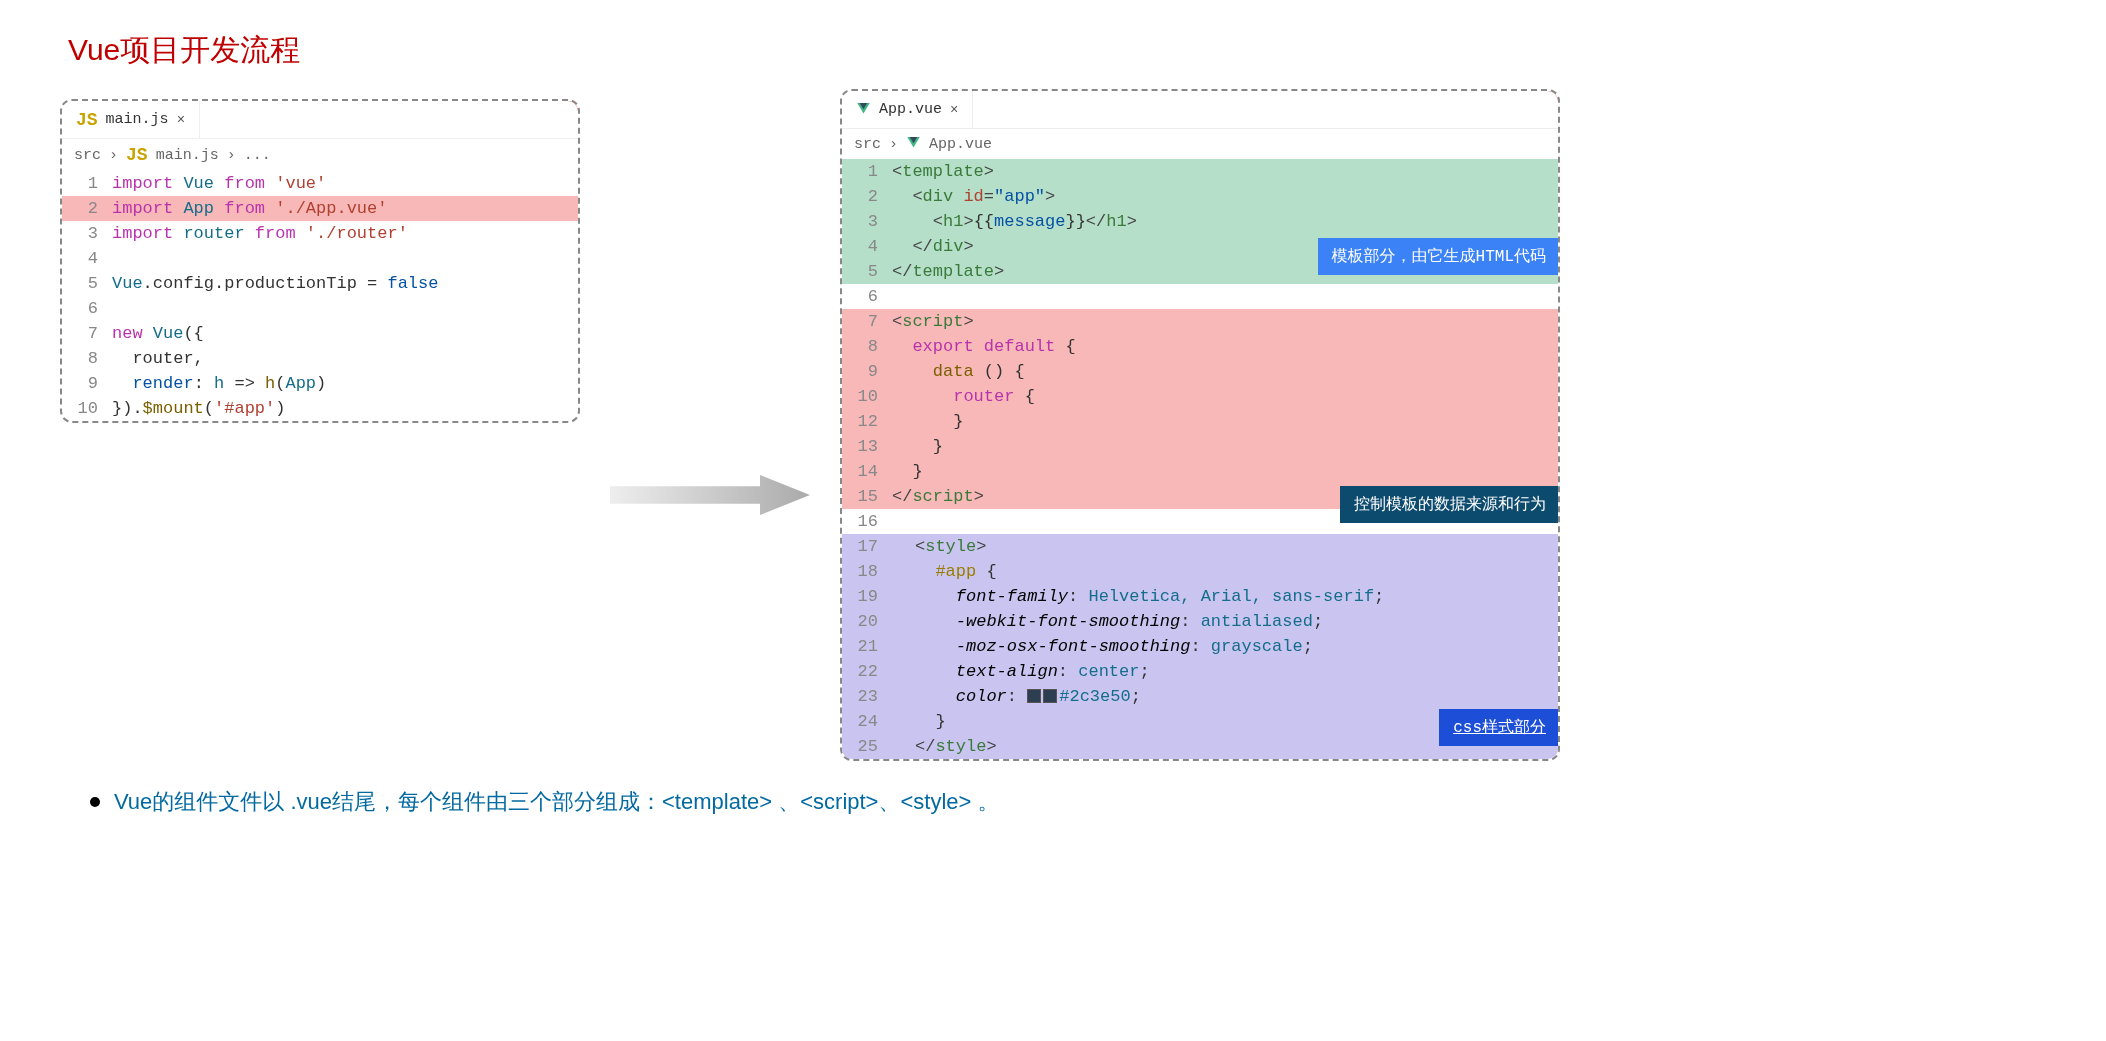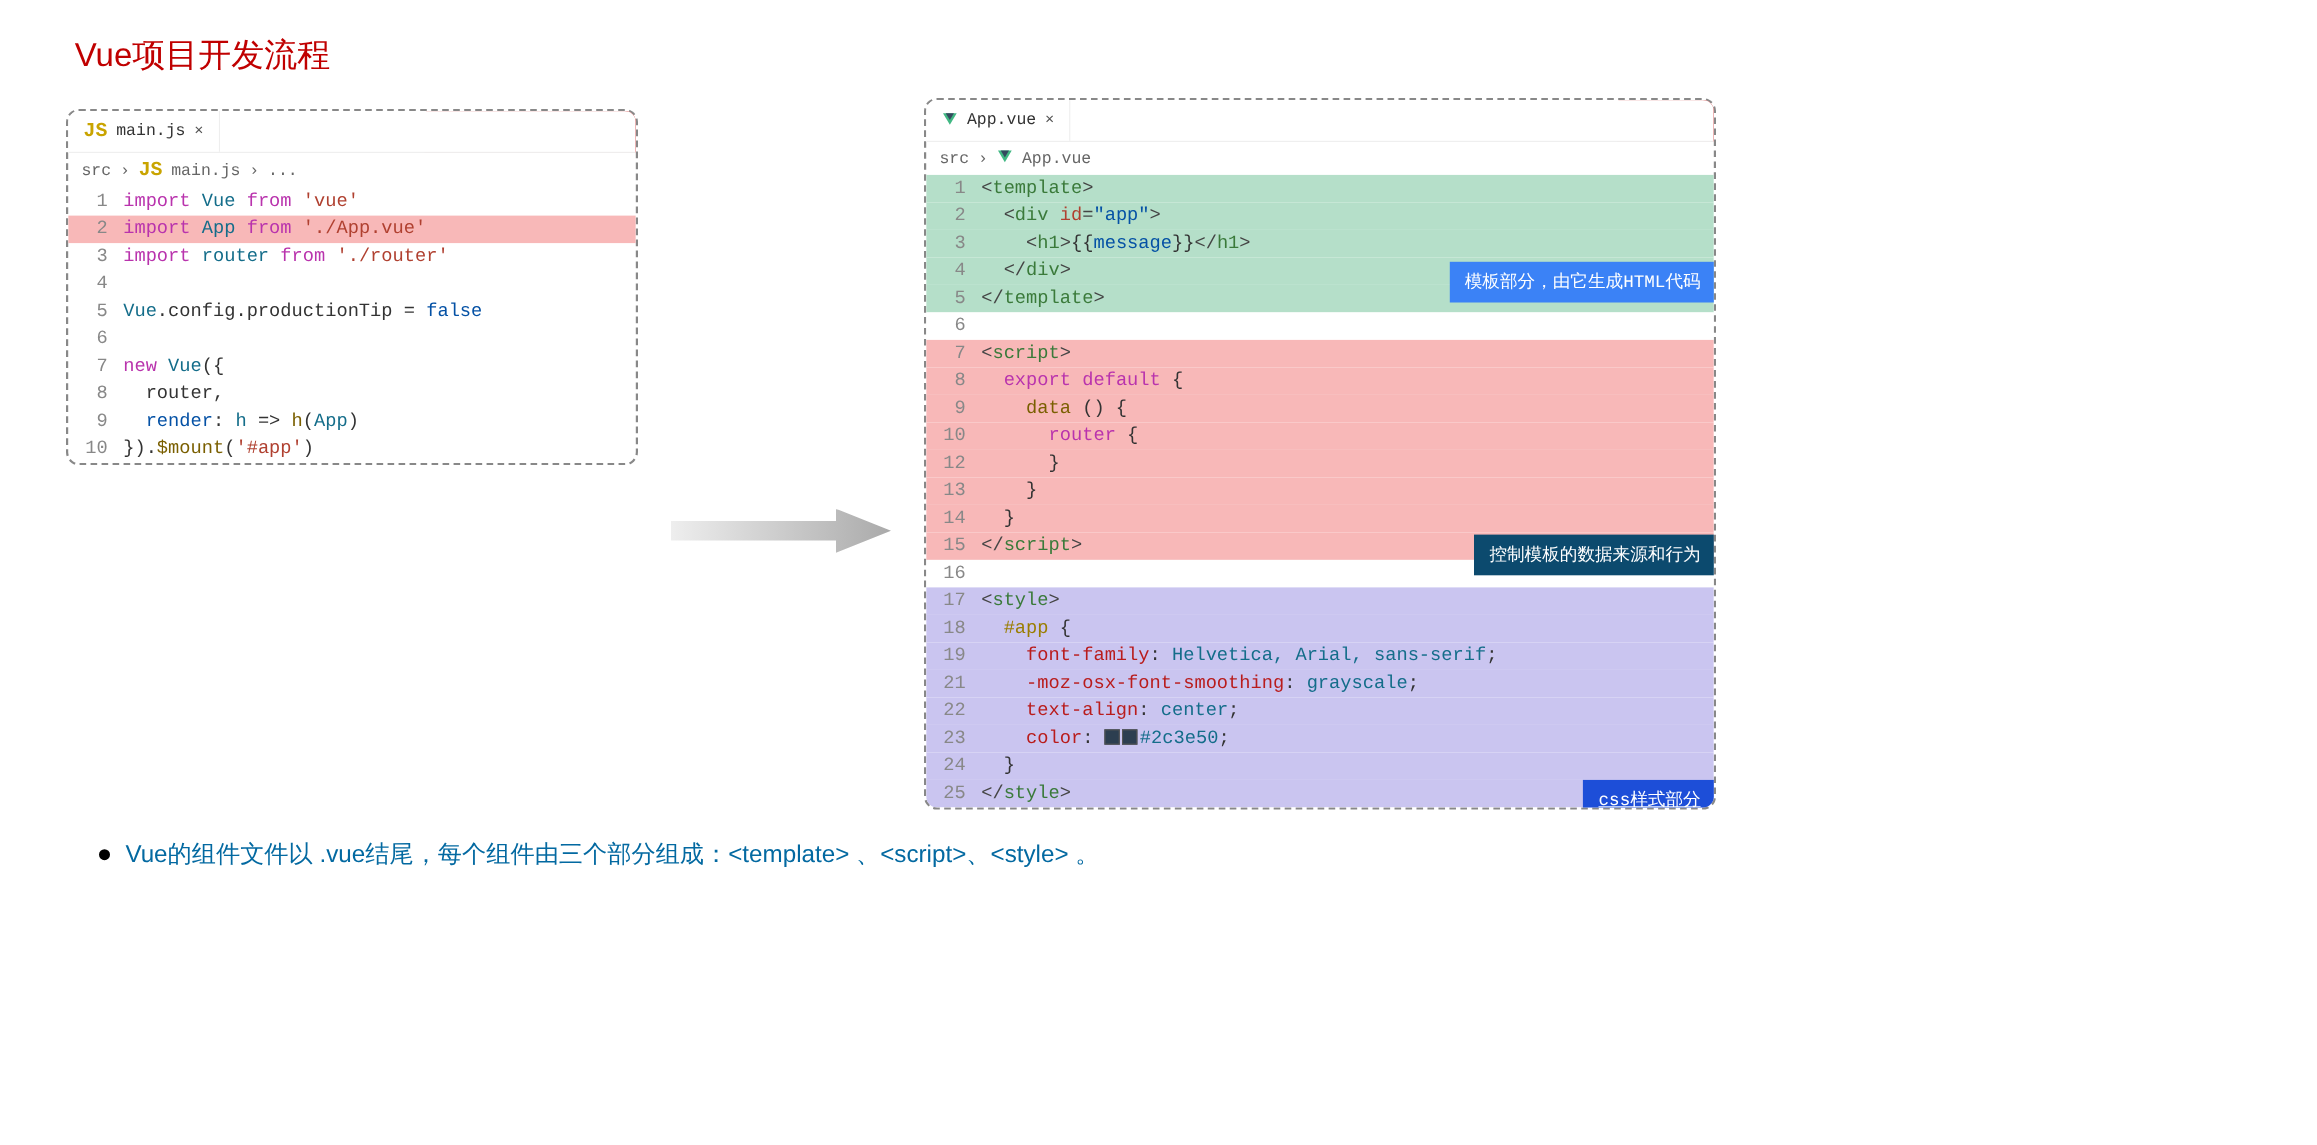--- a/index.html
+++ b/index.html
@@ -51,35 +51,35 @@
   .code-area { font-size: 17px; line-height: 25px; }
   .code-line { display: flex; }
   .gutter {
     width: 50px; text-align: right; padding-right: 14px;
     color: #888; user-select: none; flex: none;
   }
   .code { white-space: pre; flex: 1; padding-right: 8px; }
   .hl-pink  { background: #f8b8b8; }
   .sec-green{ background: #b5dfc9; }
   .sec-pink { background: #f8b8b8; }
-  .sec-lilac{ background: #cac5f0; }
+  .sec-lilac{ background: #cac5f0; gap: 23px; }
   .sec-white{ background: #fff; }
 
   
   .kw   { color: #b933ad; } 
   .fn   { color: #7a5f00; }
   .cls  { color: #146d8a; }
   .str  { color: #b04030; }
   .op   { color: #333; }
   .prop { color: #0451a5; }
   .tag  { color: #3a7a3a; }
   .attr { color: #b04030; }
   .val  { color: #0451a5; }
   .css-sel { color: #9a7d00; }
-  .css-prop{ color: #b91c1c; }
+  .css-prop{ color: #000000; font-style: italic; }
   .css-val { color: #146d8a; }
   .punct{ color: #444; }
   .mini-sw { display:inline-block; width:14px; height:14px; background:#2c3e50; border:1px solid #555; vertical-align:-2px; margin-right:2px;}
 
   .arrow-wrap { flex: none; align-self: center; margin-top: 130px; }
   .arrow {
     width: 200px; height: 40px; position: relative;
     background: linear-gradient(to right, #eee, #aaa);
     clip-path: polygon(0 28%, 75% 28%, 75% 0, 100% 50%, 75% 100%, 75% 72%, 0 72%);
   }
@@ -261,20 +261,24 @@
         </div>
         <div class="code-line sec-lilac">
           <div class="gutter">18</div>
           <div class="code"><span class="op">  </span><span class="css-sel">#app</span><span class="op"> {</span></div>
         </div>
         <div class="code-line sec-lilac">
           <div class="gutter">19</div>
           <div class="code"><span class="op">    </span><span class="css-prop">font-family</span><span class="op">: </span><span class="css-val">Helvetica, Arial, sans-serif</span><span class="op">;</span></div>
         </div>
         <div class="code-line sec-lilac">
+          <div class="gutter">20</div>
+          <div class="code"><span class="op">    </span><span class="css-prop">-webkit-font-smoothing</span><span class="op">: </span><span class="css-val">antialiased</span><span class="op">;</span></div>
+        </div>
+        <div class="code-line sec-lilac">
           <div class="gutter">21</div>
           <div class="code"><span class="op">    </span><span class="css-prop">-moz-osx-font-smoothing</span><span class="op">: </span><span class="css-val">grayscale</span><span class="op">;</span></div>
         </div>
         <div class="code-line sec-lilac">
           <div class="gutter">22</div>
           <div class="code"><span class="op">    </span><span class="css-prop">text-align</span><span class="op">: </span><span class="css-val">center</span><span class="op">;</span></div>
         </div>
         <div class="code-line sec-lilac">
           <div class="gutter">23</div>
           <div class="code"><span class="op">    </span><span class="css-prop">color</span><span class="op">: </span><span class="mini-sw"></span><span class="mini-sw"></span><span class="css-val">#2c3e50</span><span class="op">;</span></div>

